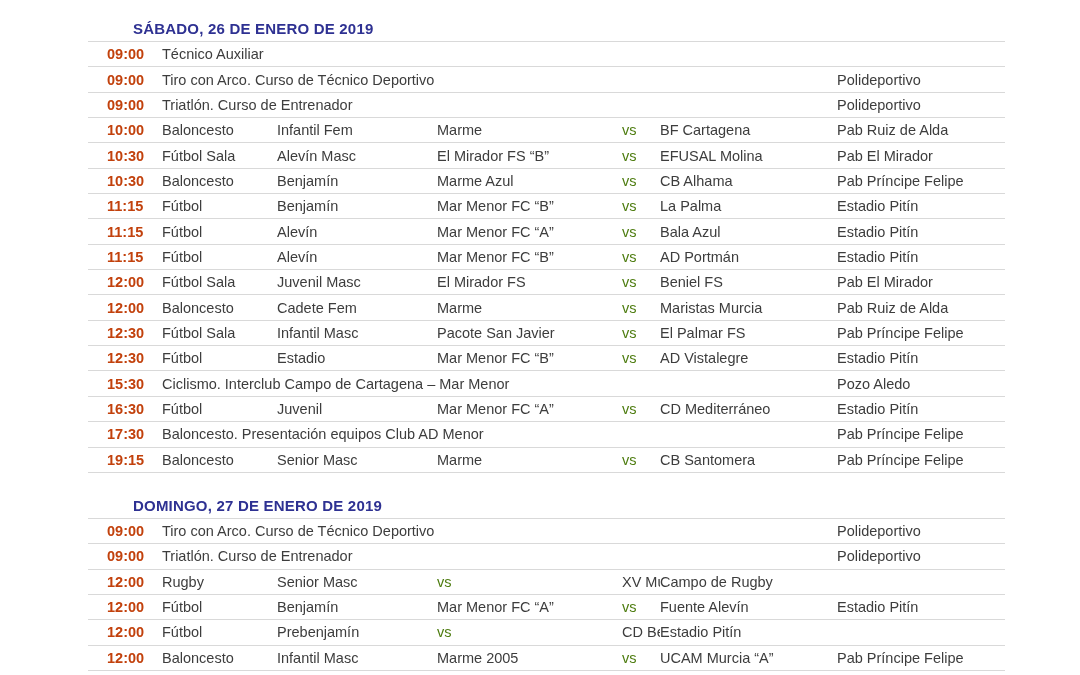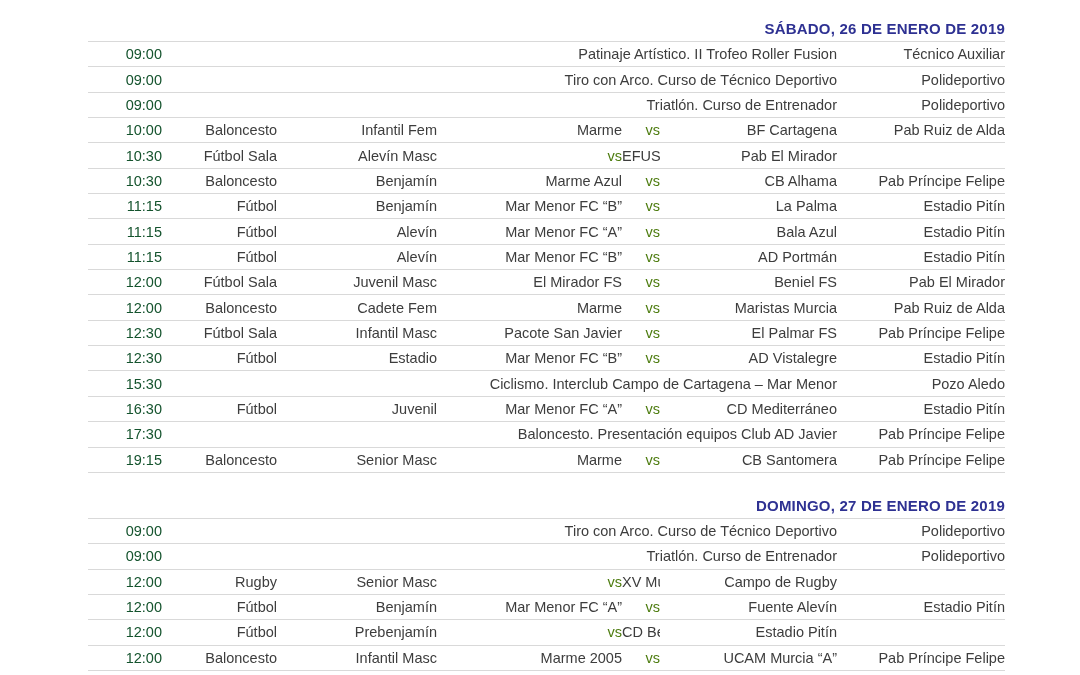--- a/index.html
+++ b/index.html
@@ -11,21 +11,21 @@
     overflow: hidden;
     font-family: "Liberation Sans", sans-serif;
     color: #3d3d3d;
   }
   .sheet {
     position: absolute;
     left: 88px;
     top: 17px;
     width: 917px;
   }
-  .section { width: 100%; text-align: right; }
+  .section { width: 100%; }
   .section + .section { margin-top: 21px; }
   .section-header {
     height: 24px;
     line-height: 24px;
     padding-left: 45px;
     font-weight: 700;
     font-size: 15px;
     letter-spacing: 0.2px;
     color: #2e3192;
     border-bottom: 1px solid #d9d9d9;
@@ -36,35 +36,34 @@
     grid-template-columns: 74px 115px 160px 185px 38px 177px 1fr;
     height: 24.35px;
     align-items: center;
     border-bottom: 1px solid #d9d9d9;
     font-size: 14.5px;
     white-space: nowrap;
   }
   .cell { overflow: hidden; }
   .time {
     padding-left: 19px;
-    color: #14532d;
-    font-weight: 400;
+    color: #c2410c;
+    font-weight: 700;
   }
   .vs { color: #4d7c0f; }
   .event { grid-column: 2 / 7; }
 </style>
 </head>
 <body>
 
 <div class="sheet" id="schedule">
     <div class="section">
       <div class="section-header">SÁBADO, 26 DE ENERO DE 2019</div>
       <div class="row">
         <div class="cell time">09:00</div>
-        <div class="cell event">Patinaje Artístico. II Trofeo Roller Fusion</div>
         <div class="cell venue">Técnico Auxiliar</div>
       </div>
       <div class="row">
         <div class="cell time">09:00</div>
         <div class="cell event">Tiro con Arco. Curso de Técnico Deportivo</div>
         <div class="cell venue">Polideportivo</div>
       </div>
       <div class="row">
         <div class="cell time">09:00</div>
         <div class="cell event">Triatlón. Curso de Entrenador</div>
@@ -76,20 +75,21 @@
         <div class="cell category">Infantil Fem</div>
         <div class="cell team">Marme</div>
         <div class="cell vs">vs</div>
         <div class="cell opponent">BF Cartagena</div>
         <div class="cell venue">Pab Ruiz de Alda</div>
       </div>
       <div class="row">
         <div class="cell time">10:30</div>
         <div class="cell sport">Fútbol Sala</div>
         <div class="cell category">Alevín Masc</div>
+        <div class="cell team">El Mirador FS “B”</div>
         <div class="cell vs">vs</div>
         <div class="cell opponent">EFUSAL Molina</div>
         <div class="cell venue">Pab El Mirador</div>
       </div>
       <div class="row">
         <div class="cell time">10:30</div>
         <div class="cell sport">Baloncesto</div>
         <div class="cell category">Benjamín</div>
         <div class="cell team">Marme Azul</div>
         <div class="cell vs">vs</div>
@@ -168,21 +168,21 @@
         <div class="cell time">16:30</div>
         <div class="cell sport">Fútbol</div>
         <div class="cell category">Juvenil</div>
         <div class="cell team">Mar Menor FC “A”</div>
         <div class="cell vs">vs</div>
         <div class="cell opponent">CD Mediterráneo</div>
         <div class="cell venue">Estadio Pitín</div>
       </div>
       <div class="row">
         <div class="cell time">17:30</div>
-        <div class="cell event">Baloncesto. Presentación equipos Club AD Javier</div>
+        <div class="cell event">Baloncesto. Presentación equipos Club AD Menor</div>
         <div class="cell venue">Pab Príncipe Felipe</div>
       </div>
       <div class="row">
         <div class="cell time">19:15</div>
         <div class="cell sport">Baloncesto</div>
         <div class="cell category">Senior Masc</div>
         <div class="cell team">Marme</div>
         <div class="cell vs">vs</div>
         <div class="cell opponent">CB Santomera</div>
         <div class="cell venue">Pab Príncipe Felipe</div>

